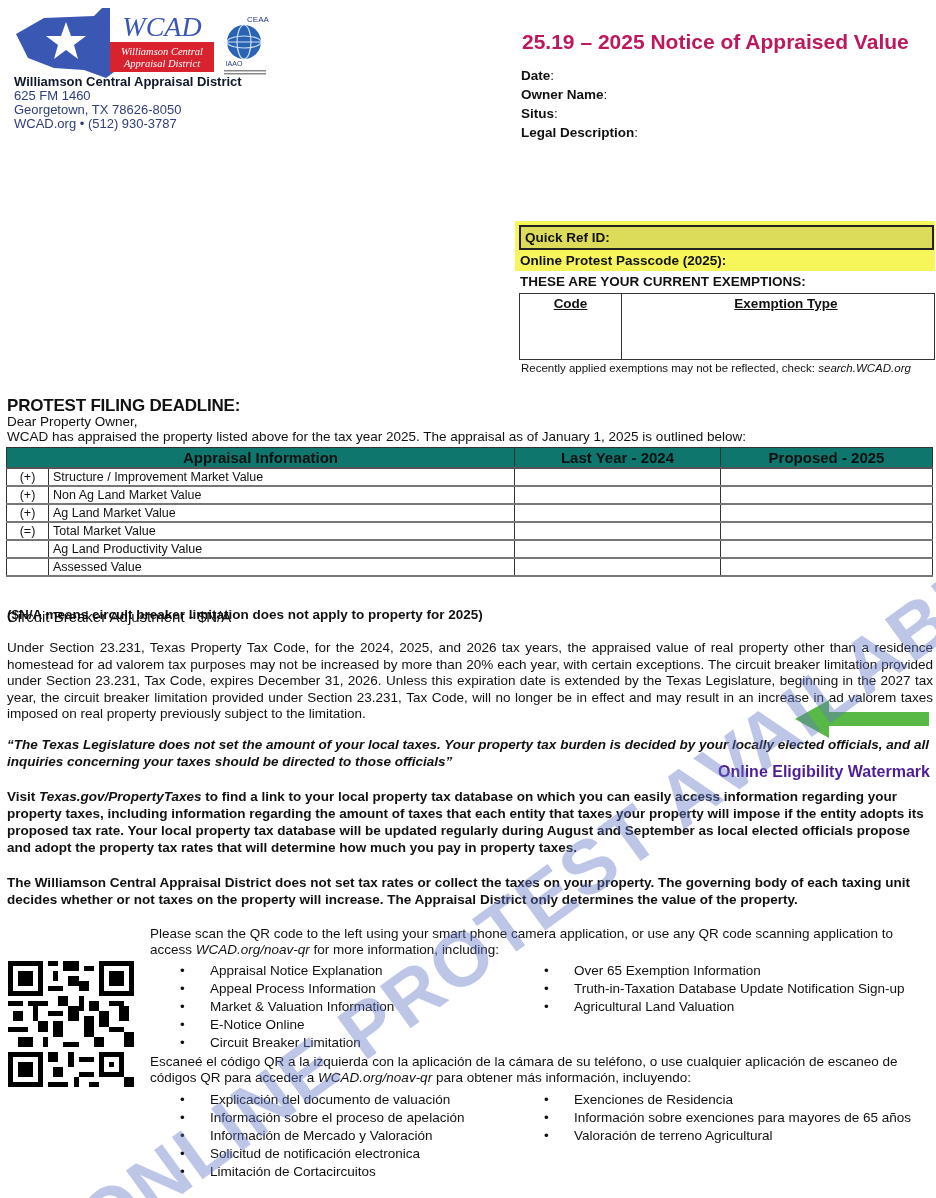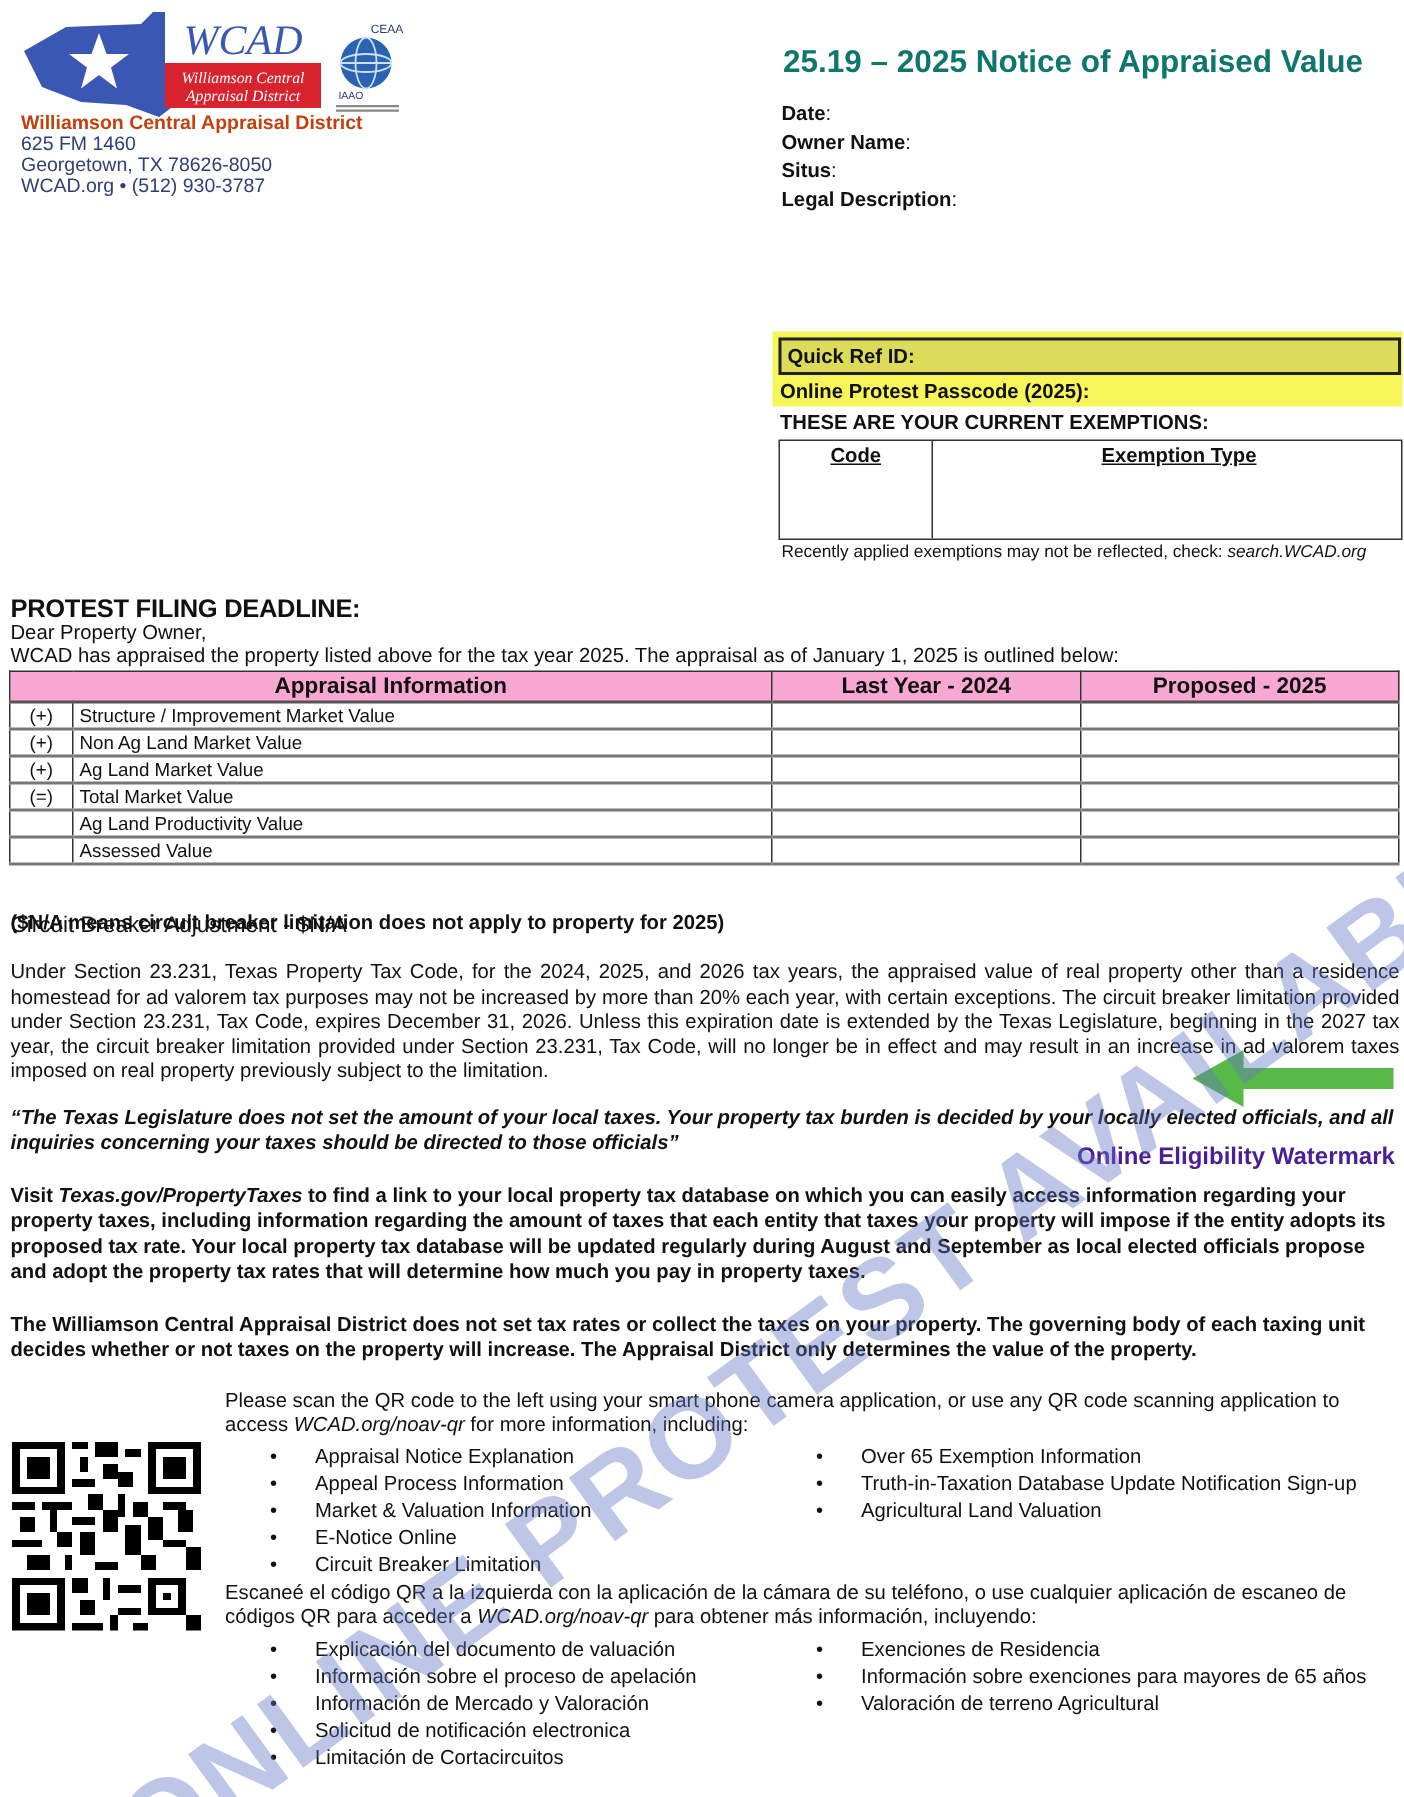--- a/index.html
+++ b/index.html
@@ -3,25 +3,25 @@
   <meta charset="utf-8">
   <style>
     * { box-sizing: border-box; margin: 0; padding: 0; }
     html, body { width: 936px; height: 1198px; background: #ffffff; overflow: hidden; }
     body { position: relative; font-family: "Liberation Sans", sans-serif; color: #111; }
 
     
     .logo { position: absolute; left: 14px; top: 6px; width: 200px; height: 72px; }
     .ceaa { position: absolute; left: 222px; top: 12px; width: 48px; height: 66px; }
     .org-block { position: absolute; left: 14px; top: 75px; font-size: 13px; line-height: 14px; color: #2a3a78; }
-    .org-block .org-name { font-weight: bold; color: #c2410c; }
+    .org-block .org-name { font-weight: bold; color: #0f172a; }
     .org-block div { color: #2f3d7a; }
 
     
-    .title { position: absolute; left: 522px; top: 30px; font-size: 21px; font-weight: bold; color: #0f766e; white-space: nowrap; }
+    .title { position: absolute; left: 522px; top: 30px; font-size: 21px; font-weight: bold; color: #be185d; white-space: nowrap; }
     .meta { position: absolute; left: 521px; top: 66px; font-size: 13.5px; line-height: 19px; }
     .meta .lbl { font-weight: bold; }
 
     .yellow-band { position: absolute; left: 515px; top: 221px; width: 420px; height: 50px; background: #f6f65a; }
     .quickref { position: absolute; left: 519px; top: 225px; width: 415px; height: 25px; background: #dcdc5a; border: 2px solid #222; font-size: 13.5px; font-weight: bold; padding: 3px 0 0 4px; }
     .passcode { position: absolute; left: 520px; top: 253px; font-size: 13.5px; font-weight: bold; }
     .exemptions-title { position: absolute; left: 520px; top: 274px; font-size: 13.5px; font-weight: bold; }
     .ex-table { position: absolute; left: 519px; top: 293px; width: 416px; height: 67px; border: 1.5px solid #333; display: flex; gap: 16px; }
     .ex-col { height: 100%; text-align: center; font-weight: bold; font-size: 13.5px; padding-top: 2px; }
     .ex-col span { text-decoration: underline; }
@@ -29,21 +29,21 @@
     .ex-col.type { flex: 1; }
     .ex-note { position: absolute; left: 521px; top: 362px; font-size: 11.5px; white-space: nowrap; }
     .ex-note i { font-style: italic; text-align: right; }
 
     
     .deadline { position: absolute; left: 7px; top: 396px; font-size: 17px; font-weight: bold; letter-spacing: -0.2px; }
     .dear { position: absolute; left: 7px; top: 414px; font-size: 13.5px; }
     .intro { position: absolute; left: 7px; top: 429px; font-size: 13.5px; white-space: nowrap; }
 
     .appr-table { position: absolute; left: 6px; top: 447px; width: 927px; border-collapse: collapse; font-size: 12.5px; }
-    .appr-table th { background: #f9a8d4; font-size: 15px; font-weight: bold; height: 20px; border: 1px solid #333; border-bottom: 2px solid #555; }
+    .appr-table th { background: #0f766e; font-size: 15px; font-weight: bold; height: 20px; border: 1px solid #333; border-bottom: 2px solid #555; }
     .appr-table td { height: 18px; border-left: 1px solid #333; border-right: 1px solid #333; border-bottom: 2px solid #777; padding: 0 4px; }
     .appr-table td.sign { width: 42px; text-align: center; }
     .appr-table td.lbl { width: 466px; }
     .appr-table td.v24 { width: 206px; }
 
     .cb1 { position: absolute; left: 7px; top: 608px; font-size: 15px; text-align: center; }
     .cb2 { position: absolute; left: 7px; top: 607px; font-size: 13.5px; font-weight: bold; }
     .para1 { position: absolute; left: 7px; top: 640px; width: 926px; font-size: 13.5px; line-height: 16.5px; text-align: justify; }
 
     .arrow { position: absolute; left: 795px; top: 700px; width: 140px; height: 38px; }

